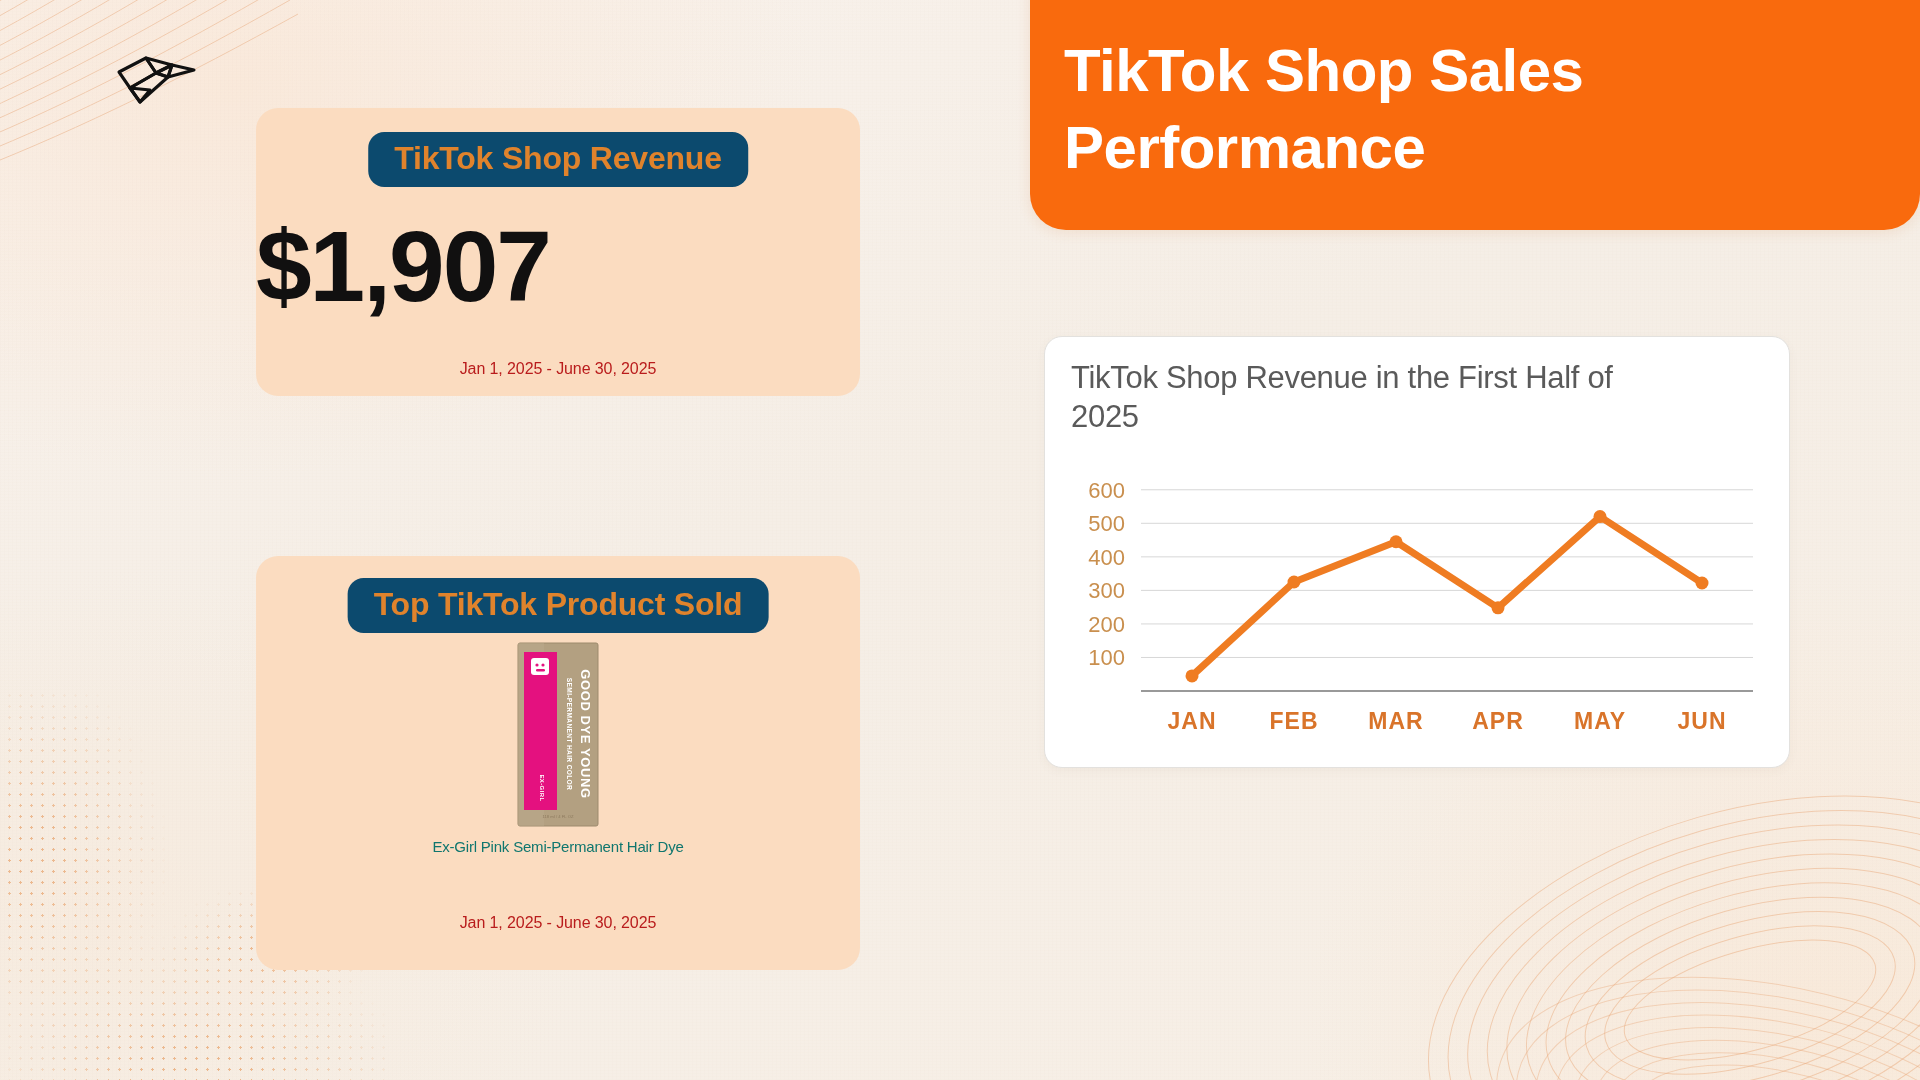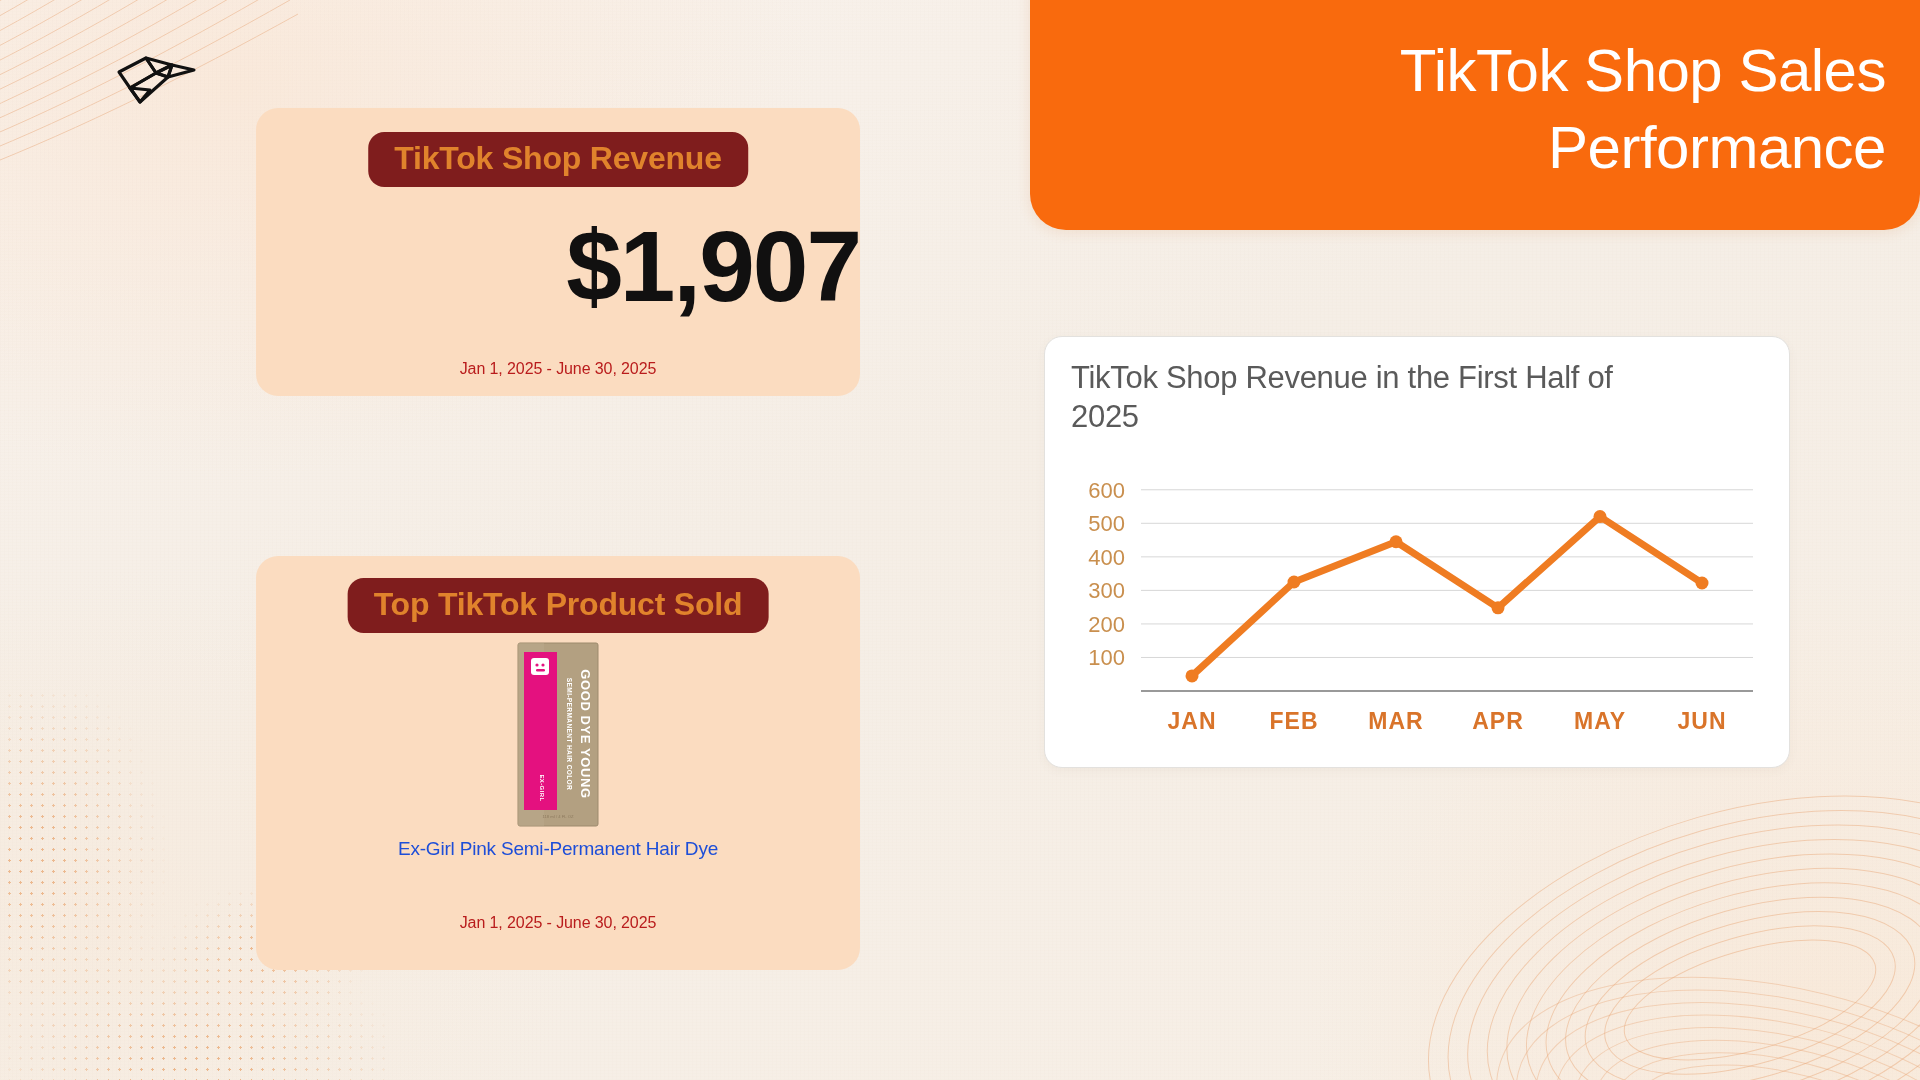--- a/index.html
+++ b/index.html
@@ -85,23 +85,23 @@
     background: #f96a0d;
     border-radius: 0 0 36px 36px;
     display: flex;
     align-items: center;
     justify-content: center;
     box-shadow: 0 2px 14px rgba(210,110,40,.14);
   }
   .header-title {
     color: #ffffff;
     font-size: 60px;
-    font-weight: normal;
+    font-weight: bold;
     line-height: 1.28;
-    text-align: right;
+    text-align: left;
     letter-spacing: -.5px;
     padding: 4px 34px;
     padding-top: 34px;
   }
 
   
   .card {
     position: absolute;
     background: #fbdcc0;
     border-radius: 22px;
@@ -112,36 +112,36 @@
   }
   #product-card {
     left: 256px; top: 556px;
     width: 604px; height: 414px;
   }
 
   .pill {
     position: absolute;
     left: 50%;
     transform: translateX(-50%);
-    background: #7f1d1d;
+    background: #0c4a6e;
     border-radius: 16px;
     padding: 8px 26px 10px;
     color: #e0832c;
     font-size: 32px;
     font-weight: bold;
     white-space: nowrap;
     letter-spacing: -.2px;
   }
   #revenue-card .pill { top: 24px; }
   #product-card .pill { top: 22px; }
 
   .big-value {
     position: absolute;
     left: 0; right: 0;
-    text-align: right;
+    text-align: left;
     color: #111010;
     font-weight: bold;
     letter-spacing: -2px;
   }
   #revenue-amount { top: 108px; font-size: 100px; line-height: 1; }
 
   .date-range {
     position: absolute;
     left: 0; right: 0;
     text-align: center;
@@ -156,22 +156,22 @@
     position: absolute;
     top: 86px; left: 50%;
     transform: translateX(-50%);
     width: 82px; height: 185px;
   }
   .product-name {
     position: absolute;
     left: 0; right: 0;
     top: 282px;
     text-align: center;
-    color: #1d4ed8;
-    font-size: 19px;
+    color: #0f766e;
+    font-size: 15px;
     letter-spacing: -.2px;
   }
   #product-amount { top: 314px; font-size: 34px; }
   #product-date { top: 358px; }
 
   
   #chart-card {
     position: absolute;
     left: 1044px; top: 336px;
     width: 746px; height: 432px;

